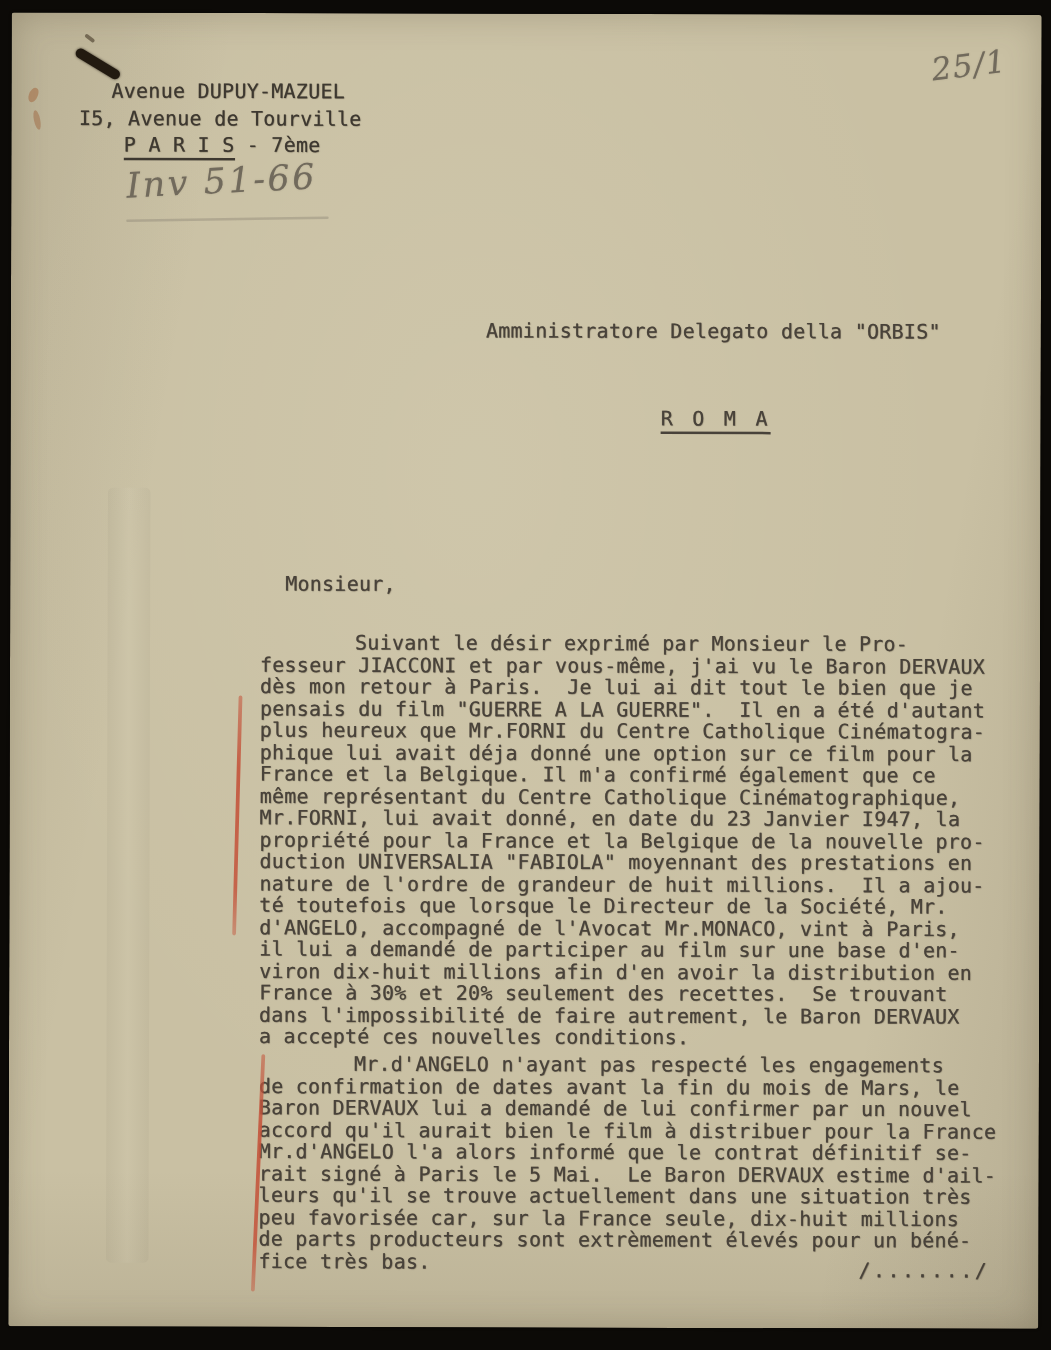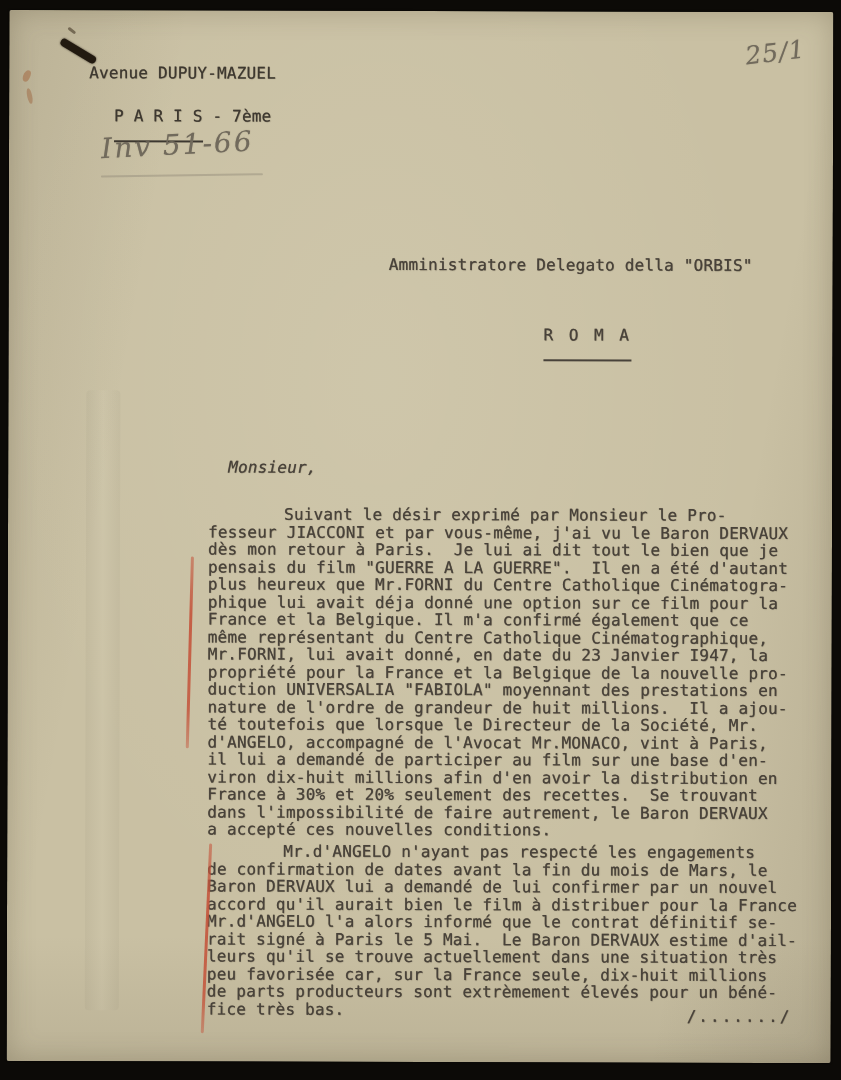--- a/index.html
+++ b/index.html
@@ -24,21 +24,21 @@
   .typed{
     position:absolute;
     color:#48423a;
     font-size:16px;
     line-height:17.5px;
     white-space:pre;
     text-shadow:0.4px 0.4px 0.7px rgba(62,52,40,0.55), -0.2px 0 0.4px rgba(62,52,40,0.35);
     letter-spacing:0.2px;
   }
   .letterhead-line{color:#3d3830;}
-  .u{border-bottom:2px solid currentColor;padding-bottom:15px;margin-left:15px;}
+  .u{border-bottom:2px solid currentColor;padding-bottom:1px;}
   .para .tline{white-space:pre;}
   .para .tline:first-child{text-indent:76px;}
   .recipient{width:364px;text-align:center;}
   .recipient .tline{white-space:pre;}
   .pencil{
     position:absolute;
     font-family:"DejaVu Serif", serif;
     font-style:italic;
     color:#716a5c;
     text-shadow:0 0 1px rgba(110,102,88,0.5);
@@ -76,31 +76,32 @@
 
 <div class="paper">
 
   <div class="ink-slash"></div>
   <div class="ink-tick"></div>
   <div class="rust-a"></div>
   <div class="rust-b"></div>
   <div class="emboss-band"></div>
 
   <div class="typed letterhead-line" style="left:80px;top:54px;">Avenue DUPUY-MAZUEL</div>
+  <div class="typed letterhead-line" style="left:54px;top:76px;">I5, Avenue de Tourville</div>
   <div class="typed letterhead-line" style="left:90px;top:97px;"><span class="u">P A R I S</span><span> - 7ème</span></div>
 
   <div class="pencil inv-note" style="left:92px;top:118px;">Inv 51-66</div>
   <div class="pencil-underline" style="left:92px;top:164px;width:162px;"></div>
   <div class="pencil page-num" style="left:736px;top:26px;">25/1</div>
 
 
   <div class="typed recipient" style="left:380px;top:245px;"><div class="tline">Amministratore Delegato della "ORBIS"</div></div>
   <div class="typed" style="left:520px;top:315px;letter-spacing:3px;"><span class="u">R O M A</span></div>
 
-  <div class="typed" style="left:220px;top:448px;font-style:italic;">Monsieur,</div>
+  <div class="typed" style="left:220px;top:448px;">Monsieur,</div>
 
   <div class="typed para" style="left:200px;top:495px;"><div class="tline">Suivant le désir exprimé par Monsieur le Pro-</div><div class="tline">fesseur JIACCONI et par vous-même, j'ai vu le Baron DERVAUX</div><div class="tline">dès mon retour à Paris.  Je lui ai dit tout le bien que je</div><div class="tline">pensais du film "GUERRE A LA GUERRE".  Il en a été d'autant</div><div class="tline">plus heureux que Mr.FORNI du Centre Catholique Cinématogra-</div><div class="tline">phique lui avait déja donné une option sur ce film pour la</div><div class="tline">France et la Belgique. Il m'a confirmé également que ce</div><div class="tline">même représentant du Centre Catholique Cinématographique,</div><div class="tline">Mr.FORNI, lui avait donné, en date du 23 Janvier I947, la</div><div class="tline">propriété pour la France et la Belgique de la nouvelle pro-</div><div class="tline">duction UNIVERSALIA "FABIOLA" moyennant des prestations en</div><div class="tline">nature de l'ordre de grandeur de huit millions.  Il a ajou-</div><div class="tline">té toutefois que lorsque le Directeur de la Société, Mr.</div><div class="tline">d'ANGELO, accompagné de l'Avocat Mr.MONACO, vint à Paris,</div><div class="tline">il lui a demandé de participer au film sur une base d'en-</div><div class="tline">viron dix-huit millions afin d'en avoir la distribution en</div><div class="tline">France à 30% et 20% seulement des recettes.  Se trouvant</div><div class="tline">dans l'impossibilité de faire autrement, le Baron DERVAUX</div><div class="tline">a accepté ces nouvelles conditions.</div></div>
   <div class="typed para" style="left:200px;top:832px;"><div class="tline">Mr.d'ANGELO n'ayant pas respecté les engagements</div><div class="tline">de confirmation de dates avant la fin du mois de Mars, le</div><div class="tline">Baron DERVAUX lui a demandé de lui confirmer par un nouvel</div><div class="tline">accord qu'il aurait bien le film à distribuer pour la France</div><div class="tline">Mr.d'ANGELO l'a alors informé que le contrat définitif se-</div><div class="tline">rait signé à Paris le 5 Mai.  Le Baron DERVAUX estime d'ail-</div><div class="tline">leurs qu'il se trouve actuellement dans une situation très</div><div class="tline">peu favorisée car, sur la France seule, dix-huit millions</div><div class="tline">de parts producteurs sont extrèmement élevés pour un béné-</div><div class="tline">fice très bas.</div></div>
 
   <div class="red-line" style="left:183px;top:546px;height:192px;transform:rotate(1.4deg);"></div>
   <div class="red-line" style="left:202px;top:833px;height:190px;transform:rotate(2.4deg);"></div>
 
   <div class="typed continuation" style="left:680px;top:996px;">/......./</div>
 
 </div>

